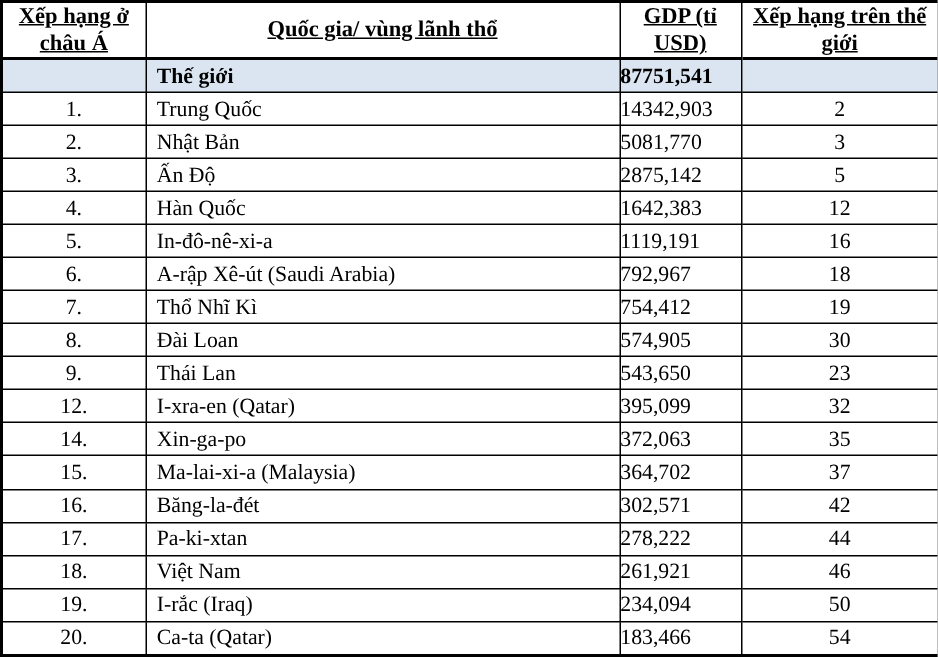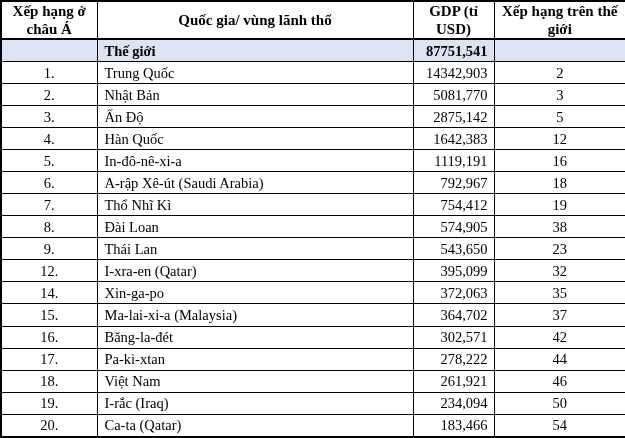--- a/index.html
+++ b/index.html
@@ -15,38 +15,38 @@
     font-family: "Liberation Serif", "DejaVu Serif", serif;
     color: #000000;
     border: 2px solid #000000;
   }
   th, td {
     border: 1px solid #000000;
     padding: 0;
     overflow: hidden;
     vertical-align: middle;
   }
-  thead tr { height: 28px; }
+  thead tr { height: 28px; text-decoration: underline; }
   tbody tr { height: 14px; }
   th {
     font-weight: bold;
     font-size: 15px;
     line-height: 1.2;
     text-align: center;
     white-space: normal;
     border-bottom-width: 2px;
   }
   td {
     font-size: 14.5px;
     line-height: 18px;
     white-space: nowrap;
   }
   .c1 { text-align: center; }
   .c2 { text-align: left; padding-left: 7px; }
-  .c3 { text-align: right; padding-right: 6px; }
+  .c3 { padding-right: 6px; }
   .c4 { text-align: center; }
   tr.world-row td { font-weight: bold; }
 </style>
 </head>
 <body style="background: rgb(255, 255, 255);">
 
 <table class="gdp-table">
   <colgroup>
     <col style="width:96px">
     <col style="width:316px">
@@ -107,21 +107,21 @@
       <tr>
         <td class="c1">7.</td>
         <td class="c2">Thổ Nhĩ Kì</td>
         <td class="c3">754,412</td>
         <td class="c4">19</td>
       </tr>
       <tr>
         <td class="c1">8.</td>
         <td class="c2">Đài Loan</td>
         <td class="c3">574,905</td>
-        <td class="c4">38</td>
+        <td class="c4">30</td>
       </tr>
       <tr>
         <td class="c1">9.</td>
         <td class="c2">Thái Lan</td>
         <td class="c3">543,650</td>
         <td class="c4">23</td>
       </tr>
       <tr>
         <td class="c1">12.</td>
         <td class="c2">I-xra-en (Qatar)</td>

